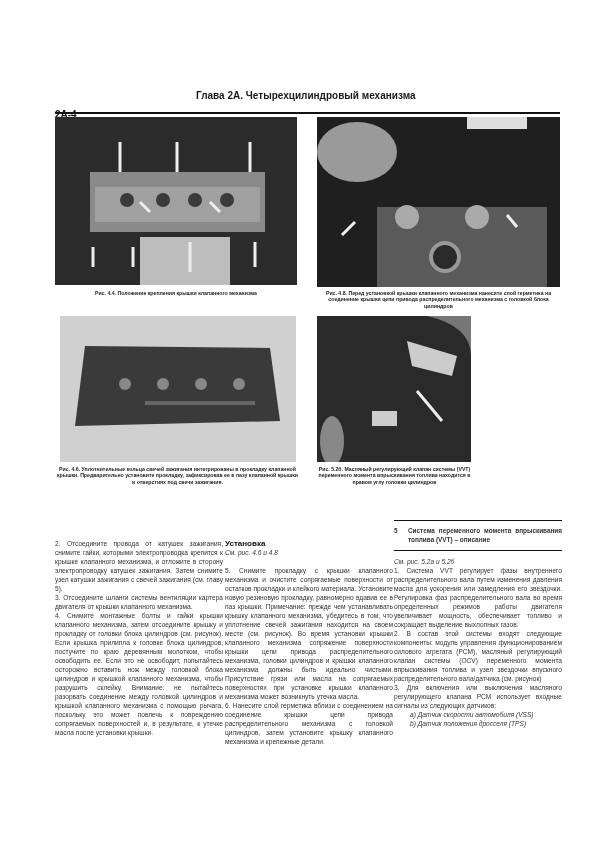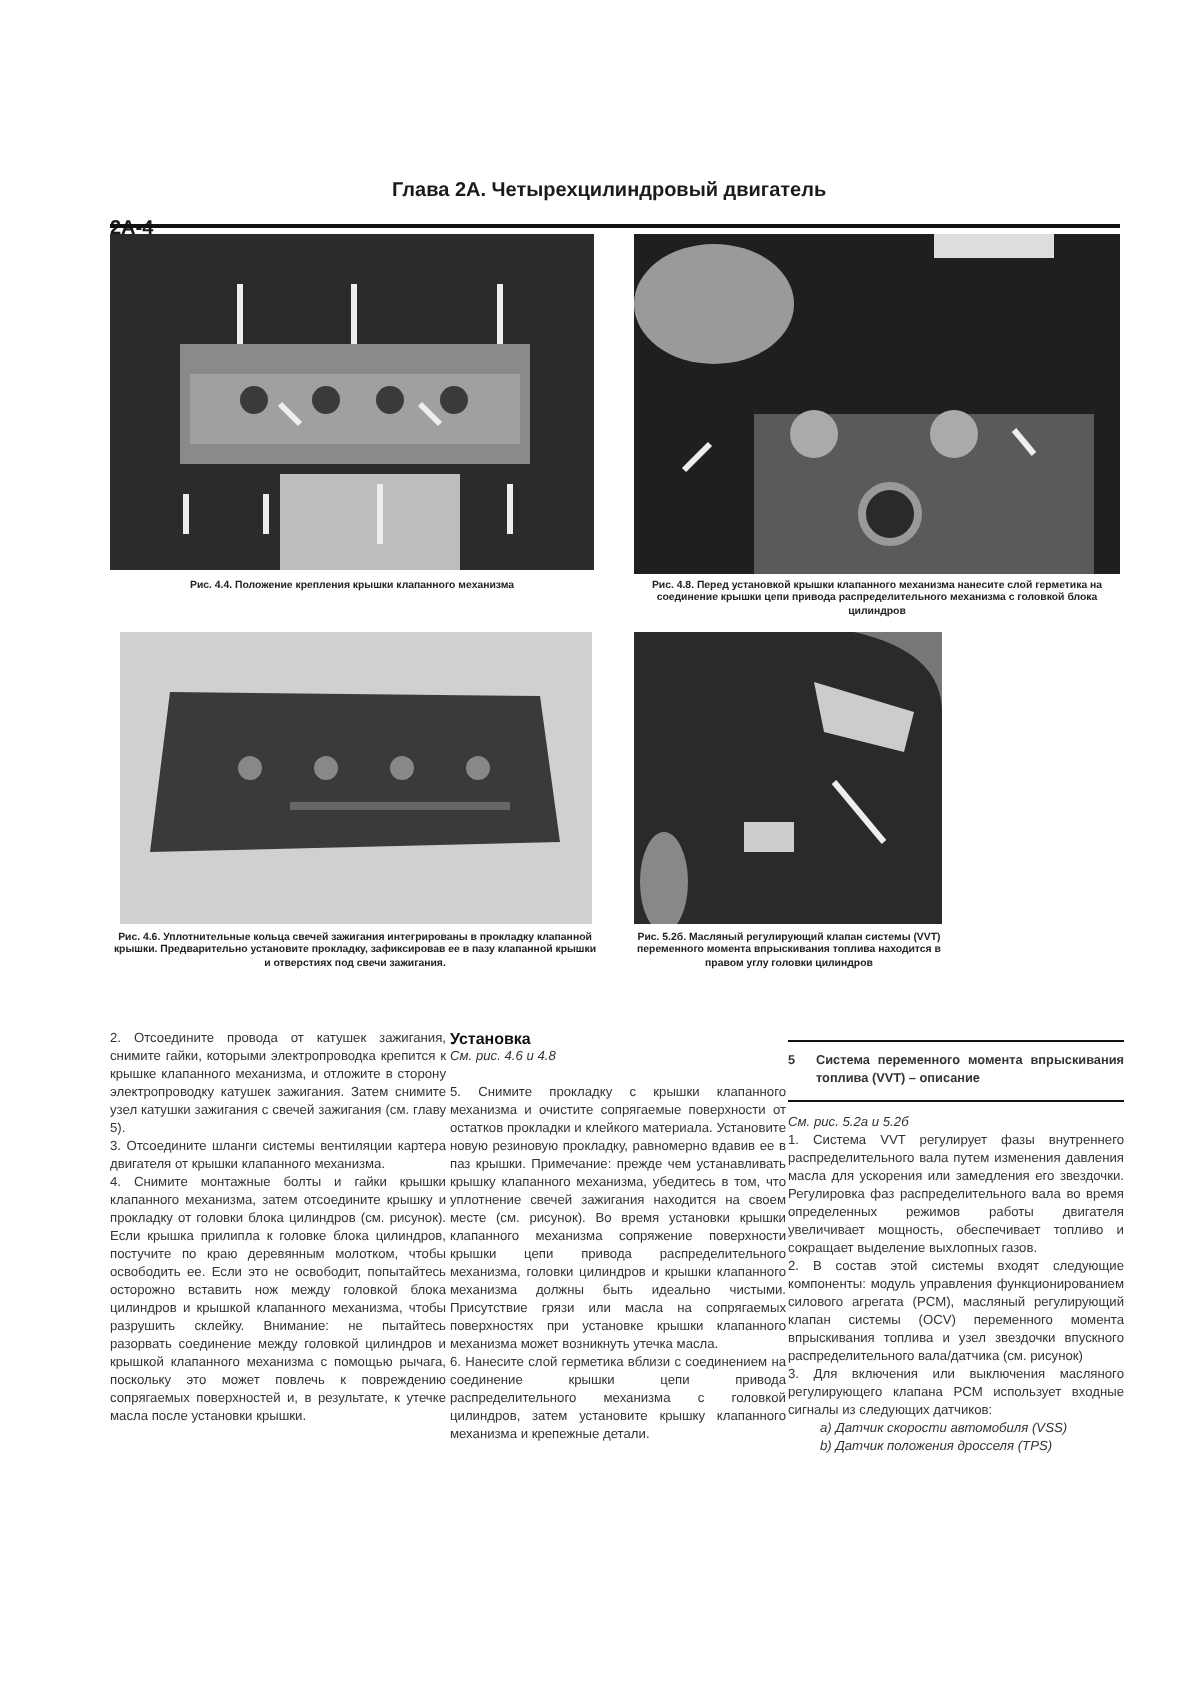--- a/index.html
+++ b/index.html
@@ -5,33 +5,33 @@
   html, body { margin:0; padding:0; background:#ffffff; }
   body { width:600px; height:849px; position:relative; overflow:hidden; font-family:"Liberation Sans", sans-serif; color:#1a1a1a; }
   .hdr-num { position:absolute; left:55px; top:90px; font-size:10px; font-weight:bold;margin-top:19px; }
   .hdr-title { position:absolute; left:196px; top:90px; font-size:10px; font-weight:bold; }
   .hdr-rule { position:absolute; left:55px; top:112px; width:505px; height:2px; background:#111; }
 
   .photo { position:absolute; background:#2a2a2a; overflow:hidden; }
   .photo svg { display:block; width:100%; height:100%; }
   .cap { position:absolute; font-size:5.2px; line-height:6.4px; text-align:center; color:#222; font-weight:bold; }
 
-  .col { position:absolute; top:515px; width:168px; font-size:6.6px; line-height:9px; color:#333; text-align:justify; }
+  .col { position:absolute; top:539px; width:168px; font-size:6.6px; line-height:9px; color:#333; text-align:justify; }
   .col p { margin:0; }
   .sec-head { font-size:8px; font-weight:bold; color:#111; line-height:9px; }
   .sec-ref { font-style:italic; line-height:9px; margin-bottom:9px; }
   .sec-box { border-top:1px solid #111; border-bottom:1px solid #111; padding:6px 0 6px 0; margin-bottom:6px; font-weight:bold; font-size:6.4px; line-height:8.6px; display:flex; }
   .sec-box .n { width:14px; flex:none; }
   .indent { padding-left:16px; font-style:italic; }
 </style>
 </head>
 <body>
 
 <div class="hdr-num">2A-4</div>
-<div class="hdr-title">Глава 2A. Четырехцилиндровый двигатель</div>
+<div class="hdr-title">Глава 2A. Четырехцилиндровый механизма</div>
 <div class="hdr-rule"></div>
 
 <div class="photo" style="left:55px;top:117px;width:242px;height:168px;">
   <svg viewBox="0 0 242 168">
     <rect width="242" height="168" fill="#2b2b2b"></rect>
     <rect x="35" y="55" width="175" height="60" fill="#8a8a8a"></rect>
     <rect x="40" y="70" width="165" height="35" fill="#a0a0a0"></rect>
     <circle cx="72" cy="83" r="7" fill="#3a3a3a"></circle>
       <circle cx="108" cy="83" r="7" fill="#3a3a3a"></circle>
     <circle cx="140" cy="83" r="7" fill="#3a3a3a"></circle>

